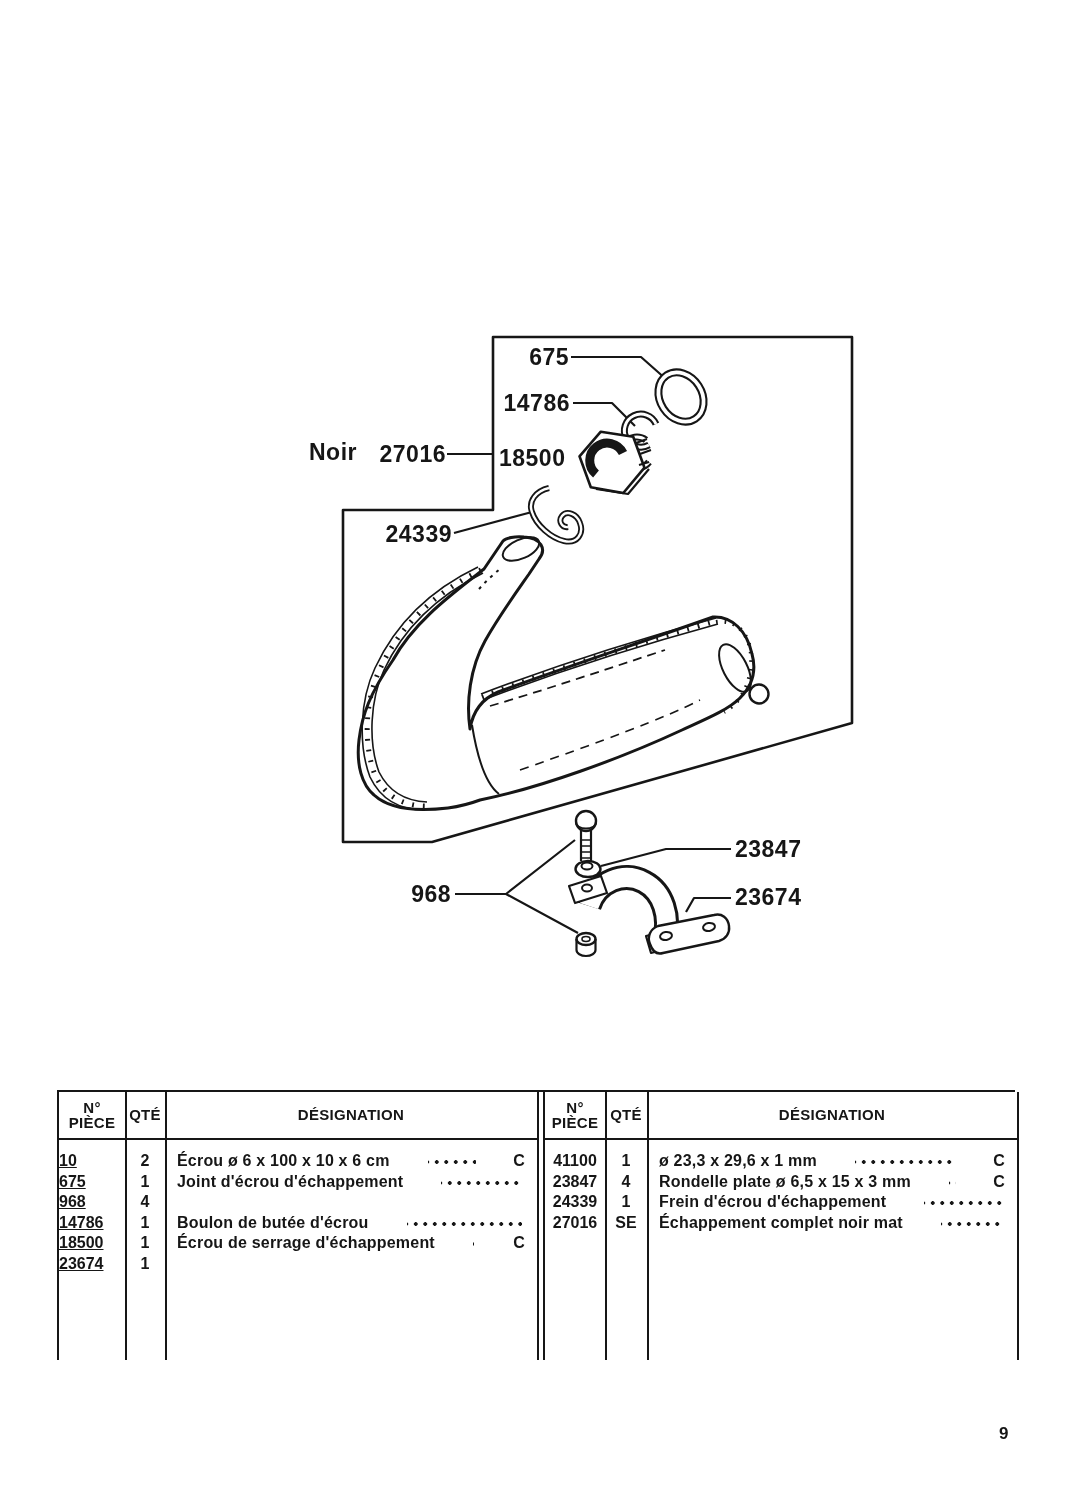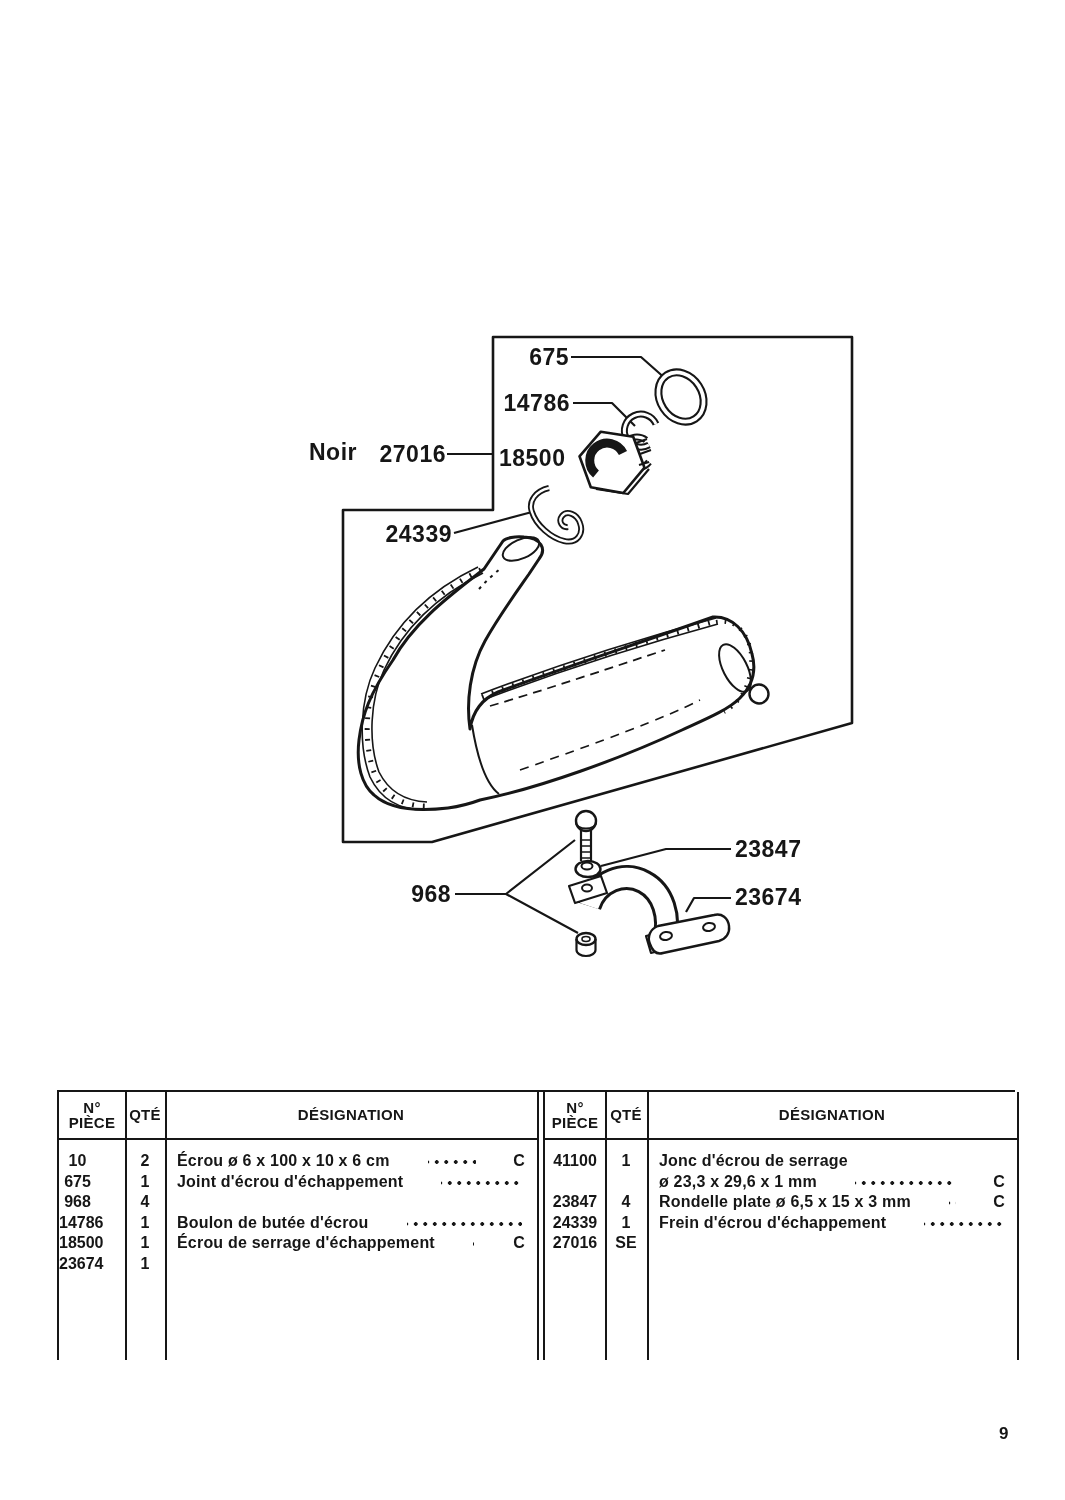--- a/index.html
+++ b/index.html
@@ -35,21 +35,21 @@
   .hdr { position:absolute; top:0; left:0; right:0; height:46px; display:grid; }
   .half-l .hdr { grid-template-columns:66px 40px 1fr; }
   .half-r .hdr { grid-template-columns:60px 42px 1fr; }
   .hcell { display:flex; flex-direction:column; align-items:center; justify-content:center;
            font-size:15px; line-height:15.5px; letter-spacing:0.3px; }
   .rows { position:absolute; top:59px; left:0; right:0; }
   .prow { display:grid; }
   .half-l .prow { grid-template-columns:66px 40px 1fr; }
   .half-r .prow { grid-template-columns:60px 42px 1fr; }
   .c-no  { font-size:16px; line-height:20.6px; }
-  .half-l .c-no { text-align:center; padding-right:29px; }
+  .half-l .c-no { text-align:left; padding-right:29px;text-decoration:underline; }
   .half-r .c-no { text-align:center; }
   .c-qty { font-size:16px; line-height:20.6px; text-align:center; }
   .c-desig { padding:0 12px; }
   .dline { display:flex; height:20.6px; line-height:20.6px; font-size:16px; letter-spacing:0.2px;gap:32px; }
   .dots  { flex:1; margin:0 3px 0 6px;
            background-image:radial-gradient(circle, var(--ink) 1.8px, transparent 2.1px);
            background-size:9.5px 12px; background-repeat:repeat-x; background-position:4px 58%; }
   .dsuf { margin-left:2px; }
   
   .pagenum { position:absolute; left:999px; top:1424px; font-size:17px; font-weight:700; }
@@ -259,23 +259,20 @@
         <div class="hcell">QTÉ</div>
         <div class="hcell">DÉSIGNATION</div>
       </div>
       <div class="hline-hdr"></div>
       <div class="rows">
           <div class="prow">
             <div class="c-no">41100</div>
             <div class="c-qty">1</div>
             <div class="c-desig">
               <div class="dline">
-                <span>Jonc d'écrou de serrage</span>
-              </div>
-              <div class="dline">
                 <span>ø 23,3 x 29,6 x 1 mm</span>
                 <span class="dots"></span>
                 <span class="dsuf">C</span>
               </div>
             </div>
           </div>
           <div class="prow">
             <div class="c-no">23847</div>
             <div class="c-qty">4</div>
             <div class="c-desig">
@@ -292,20 +289,26 @@
             <div class="c-desig">
               <div class="dline">
                 <span>Frein d'écrou d'échappement</span>
                 <span class="dots"></span>
               </div>
             </div>
           </div>
           <div class="prow">
             <div class="c-no">27016</div>
             <div class="c-qty">SE</div>
+            <div class="c-desig">
+              <div class="dline">
+                <span>Échappement complet noir mat</span>
+                <span class="dots"></span>
+              </div>
+            </div>
           </div>
         </div>
     </div>
   </div>
 
   <div class="pagenum">9</div>
 
 </div>
 
 </body></html>

